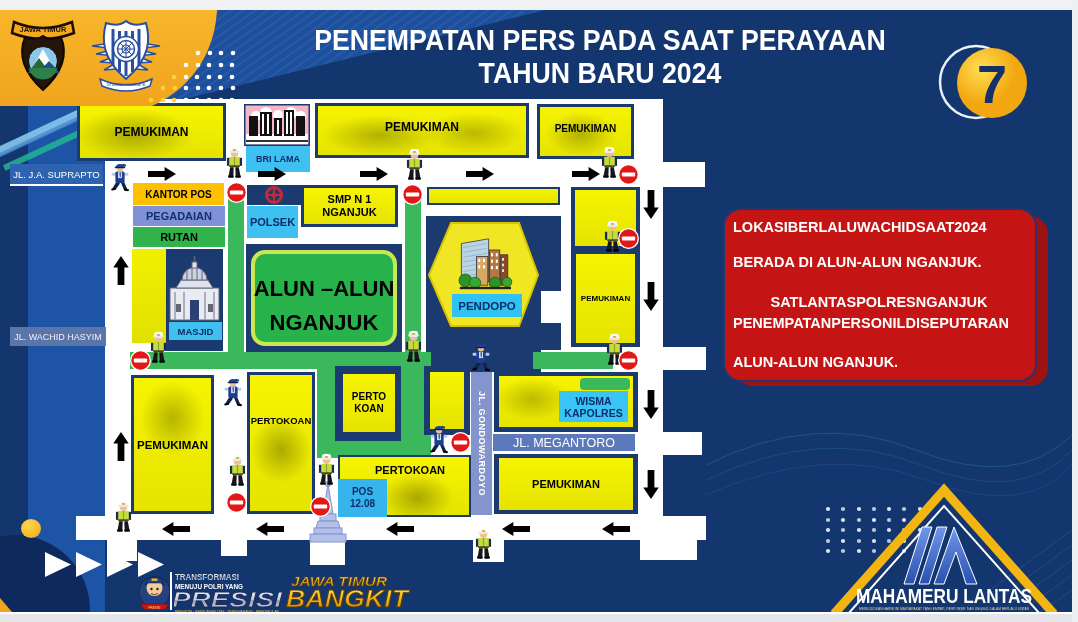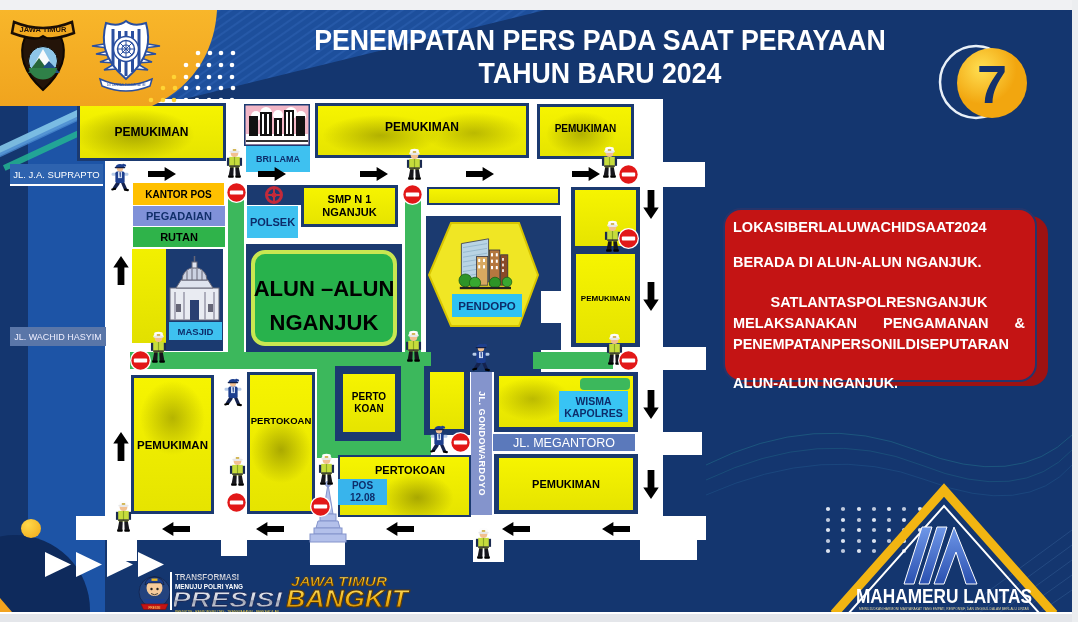--- a/index.html
+++ b/index.html
@@ -182,21 +182,21 @@
     <div class="nvy" style="left:494px;top:372px;width:144px;height:60px"></div>
 <div class="blk" style="left:499px;top:376px;width:134px;height:51px;border-width:0;background:radial-gradient(ellipse 40% 60% at 25% 45%,rgba(70,70,0,.3),rgba(70,70,0,0) 70%),linear-gradient(#f6f400,#e6e400)"></div>
 <div class="a" style="left:580px;top:378px;width:50px;height:12px;background:#3cb85c;border-radius:4px"></div>
 <div class="lbl" style="left:559px;top:391px;width:69px;height:31px;background:#38c4f4;color:#0d2d6b;font-size:10.5px;line-height:12px">WISMA<br>KAPOLRES</div>
     <div class="lbl" style="left:493px;top:434px;width:142px;height:17px;background:#5b79bb;color:#fff;font-size:12.5px;font-weight:normal">JL. MEGANTORO</div>
 <div class="nvy" style="left:494px;top:454px;width:144px;height:60px"></div>
 <div class="blk" style="left:499px;top:458px;width:134px;height:52px;border-width:0"></div>
 <div class="lbl" style="left:499px;top:458px;width:134px;height:52px;font-size:11px">PEMUKIMAN</div>
     <div class="blk" style="left:338px;top:455px;width:133px;height:62px;border-width:2px;background:radial-gradient(ellipse 40% 60% at 60% 70%,rgba(70,70,0,.4),rgba(70,70,0,0) 70%),linear-gradient(#f6f400,#e6e400)"></div>
 <div class="lbl" style="left:360px;top:463px;width:100px;height:14px;font-size:11px">PERTOKOAN</div>
-<div class="lbl" style="left:338px;top:479px;width:49px;height:26px;background:#38b4ec;color:#0d2d6b;font-size:10px;line-height:12px">POS<br>12.08</div>
+<div class="lbl" style="left:338px;top:479px;width:49px;height:38px;background:#38b4ec;color:#0d2d6b;font-size:10px;line-height:12px">POS<br>12.08</div>
     <div class="a" style="left:471px;top:372px;width:21px;height:143px;background:#8494cc;color:#fff;font-size:9px;font-weight:bold;writing-mode:vertical-rl;text-align:center;letter-spacing:.5px;display:flex;align-items:center;justify-content:center">JL. GONDOWARDOYO</div>
     <div class="a" style="left:10px;top:164px;width:93px;height:22px;background:#2e63af;border-bottom:2px solid #fff;color:#fff;font-size:9.5px;white-space:nowrap;display:flex;align-items:center;justify-content:center">JL. J.A. SUPRAPTO</div>
 <div class="a" style="left:10px;top:327px;width:96px;height:19px;background:#5a76a8;color:#eef;font-size:9px;white-space:nowrap;display:flex;align-items:center;justify-content:center">JL. WACHID HASYIM</div>
     <svg class="a" style="left:306px;top:478px" width="44" height="72">
 <g fill="#b3c0ea" stroke="#8494cc" stroke-width="1">
 <circle cx="22" cy="6" r="2.6"></circle>
 <polygon points="22,6 27,36 17,36"></polygon>
 <rect x="14" y="36" width="16" height="7"></rect>
 <polygon points="12,43 32,43 34,50 10,50"></polygon>
 <rect x="8" y="50" width="28" height="6"></rect>
@@ -468,25 +468,20 @@
         <span>BERLALU</span>
         <span>WACHID</span>
         <span>SAAT</span>
         <span>2024</span>
       </div>
 <div style="margin-top:19px">BERADA DI ALUN-ALUN NGANJUK.</div>
 <div style="margin-top:24px;display:flex;justify-content:center">
         <span>SATLANTAS</span>
         <span>POLRES</span>
         <span>NGANJUK</span>
-      </div>
-<div style="margin-top:5px;display:flex;justify-content:space-between">
-        <span>MELAKSANAKAN</span>
-        <span>PENGAMANAN</span>
-        <span>&amp;</span>
       </div>
 <div style="margin-top:5px;display:flex;justify-content:flex-start">
         <span>PENEMPATAN</span>
         <span>PERSONIL</span>
         <span>DI</span>
         <span>SEPUTARAN</span>
       </div>
 <div style="margin-top:23px">ALUN-ALUN NGANJUK.</div>
 </div>
     <svg class="a" style="left:706px;top:380px" width="366" height="232" fill="none">

